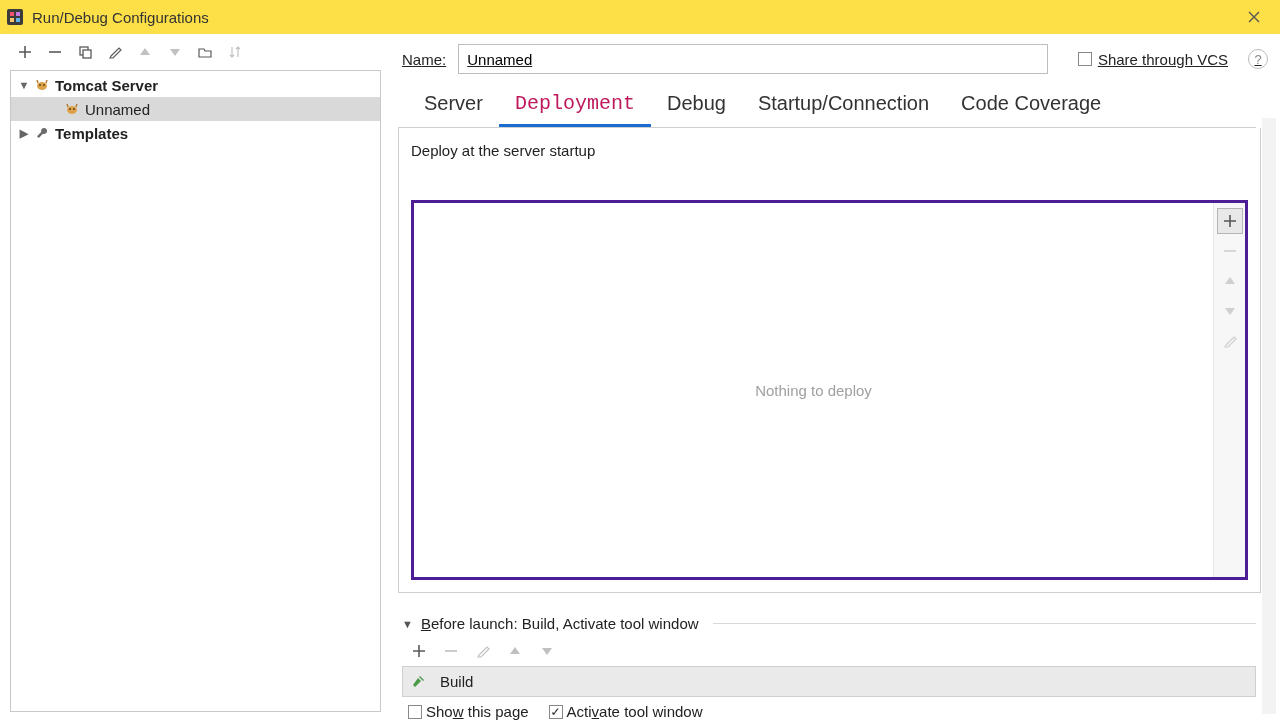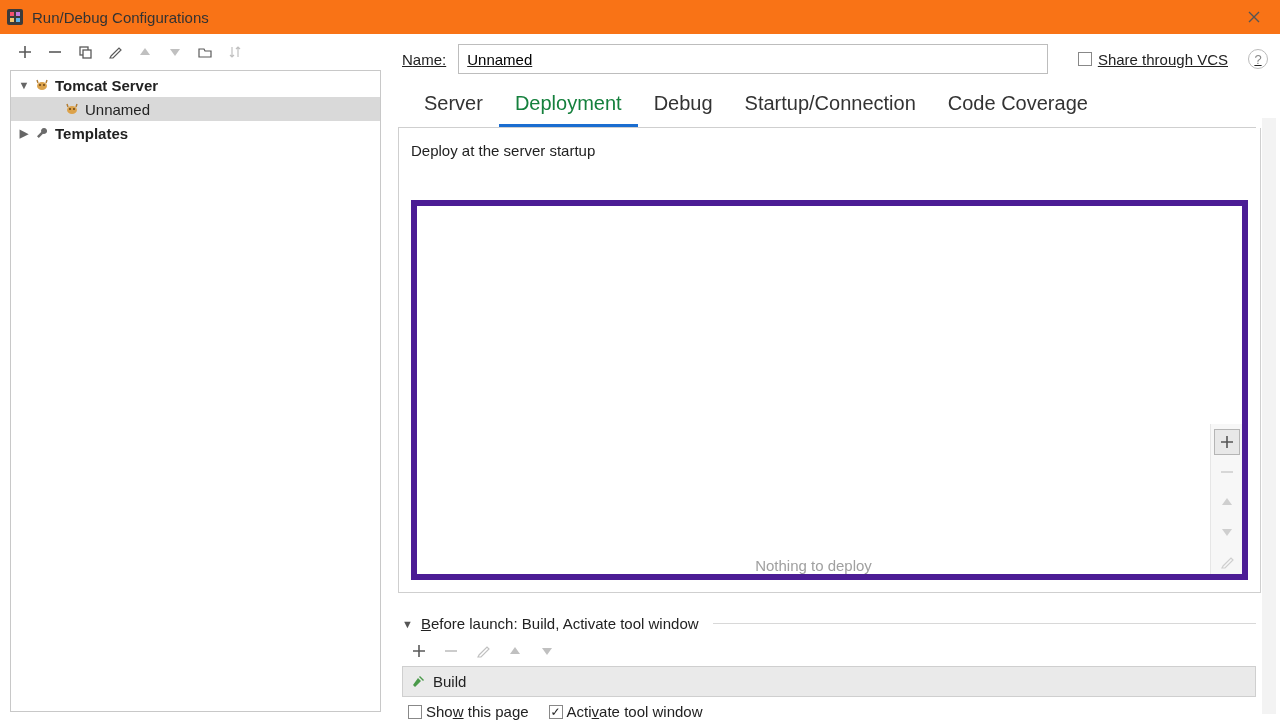--- a/index.html
+++ b/index.html
@@ -1,18 +1,18 @@
 <!DOCTYPE html>
 <html><head>
 <meta charset="utf-8">
 <style>
 * { box-sizing: border-box; margin: 0; padding: 0; font-family: "Segoe UI", Arial, sans-serif; }
 body { background: #fff; width: 1280px; height: 720px; overflow: hidden; font-size: 14px; color: #222; }
 
-.titlebar { height: 34px; display: flex; align-items: center; padding: 0 6px; background: #f97316; }
+.titlebar { height: 34px; display: flex; align-items: center; padding: 0 6px; background: #fde047; }
 .titlebar .app-icon { width: 18px; height: 18px; margin-right: 8px; display:flex; align-items:center; justify-content:center;}
 .titlebar .app-icon svg { width:16px; height:16px; }
 .titlebar .title { flex: 1; font-size: 15px; color: #333; }
 .titlebar .close { width: 40px; height: 28px; display:flex; align-items:center; justify-content:center; color:#555; cursor:pointer; }
 
 .content { display: flex; height: calc(100% - 34px); }
 
 
 .left { width: 390px; border-right: 1px solid #fff0; display:flex; flex-direction:column; }
 .left-toolbar { height: 36px; display:flex; align-items:center; gap: 8px; padding: 0 14px; }
@@ -31,39 +31,39 @@
 .name-row { display:flex; align-items:center; gap:12px; padding: 4px 12px 10px 4px; text-decoration: underline; }
 .name-row label { font-size:15px; }
 .name-row label .ul { text-decoration: underline; }
 .name-row input { flex:1; height:30px; border:1px solid #bdbdbd; padding:0 8px; font-size:15px; max-width: 590px; }
 .share { margin-left:auto; display:flex; align-items:center; gap:6px; font-size:15px; }
 .share .ul { text-decoration: underline; }
 .help { width:20px; height:20px; border:1px solid #bbb; border-radius:50%; display:flex; align-items:center; justify-content:center; color:#888; font-size:13px; cursor:pointer; margin-left:8px;}
 
 .tabs { display:flex; border-bottom:1px solid #cfcfcf; padding-left:10px; margin-right:24px;}
 .tab { padding: 8px 16px 9px 16px; font-size:20px; color:#333; cursor:pointer; border-bottom: 3px solid transparent; }
-.tab.active { border-bottom-color:#1a6dd0; color:#15803d;}
+.tab.active { border-bottom-color:#1a6dd0; color:#be185d;font-family:Liberation Mono, monospace;}
 
 .panel { border:1px solid #cfcfcf; border-top:none; margin-right:19px; padding: 14px 12px 12px 12px; display:flex; flex-direction:column; height: 470px; gap: 33px;}
 .panel-label { font-size:15px; margin-bottom:8px; }
-.deploy-box { flex:1; border:6px solid #4c1d95; display:flex; position:relative;align-items:flex-end;}
+.deploy-box { flex:1; border:3px solid #4c1d95; display:flex; position:relative;}
 .deploy-list { flex:1; display:flex; align-items:center; justify-content:center; color:#a0a0a0; font-size:15px; }
 .deploy-side { width:32px; border-left:1px solid #e6e6e6; background:#f7f7f7; display:flex; flex-direction:column; align-items:center; padding-top:6px; gap:6px;}
 .sbtn { width:24px; height:24px; display:flex; align-items:center; justify-content:center; color:#777; cursor:pointer;}
 .sbtn.disabled { color:#cfcfcf; cursor:default; }
 .sbtn.hover { background:#e8e8e8; outline:1px solid #b5b5b5;}
 
 .before-launch { margin: 22px 24px 0 4px; }
 .bl-header { display:flex; align-items:center; gap:8px; font-size:15px; }
 .bl-header .arrow { color:#555; font-size:11px; cursor:pointer;}
 .bl-header .ul { text-decoration: underline; }
 .bl-header .line { flex:1; height:1px; background:#d8d8d8; margin-left:6px;}
 .bl-toolbar { display:flex; gap:10px; margin:8px 0 4px 6px; }
 .bl-list { border:1px solid #cfcfcf; background:#fff;}
-.bl-item { display:flex; align-items:center; gap:8px; padding:6px 8px; background:#eaeaea; font-size:15px;}
+.bl-item { display:flex; align-items:center; gap:15px; padding:6px 8px; background:#eaeaea; font-size:15px;}
 .bl-item .hammer { color:#3d8b3d; }
 .checks { display:flex; gap:20px; margin-top:6px; margin-left:6px; font-size:15px;}
 .cb { display:flex; align-items:center; gap:4px; }
 .cb .box { width:14px; height:14px; border:1px solid #888; display:flex; align-items:center; justify-content:center; font-size:12px; line-height:1;}
 .cb .ul { text-decoration: underline; }
 
 .vscroll { position:absolute; right:4px; top:84px; bottom:6px; width:14px; background:#f3f3f3;}
 
 svg { display:block; }
 </style>

